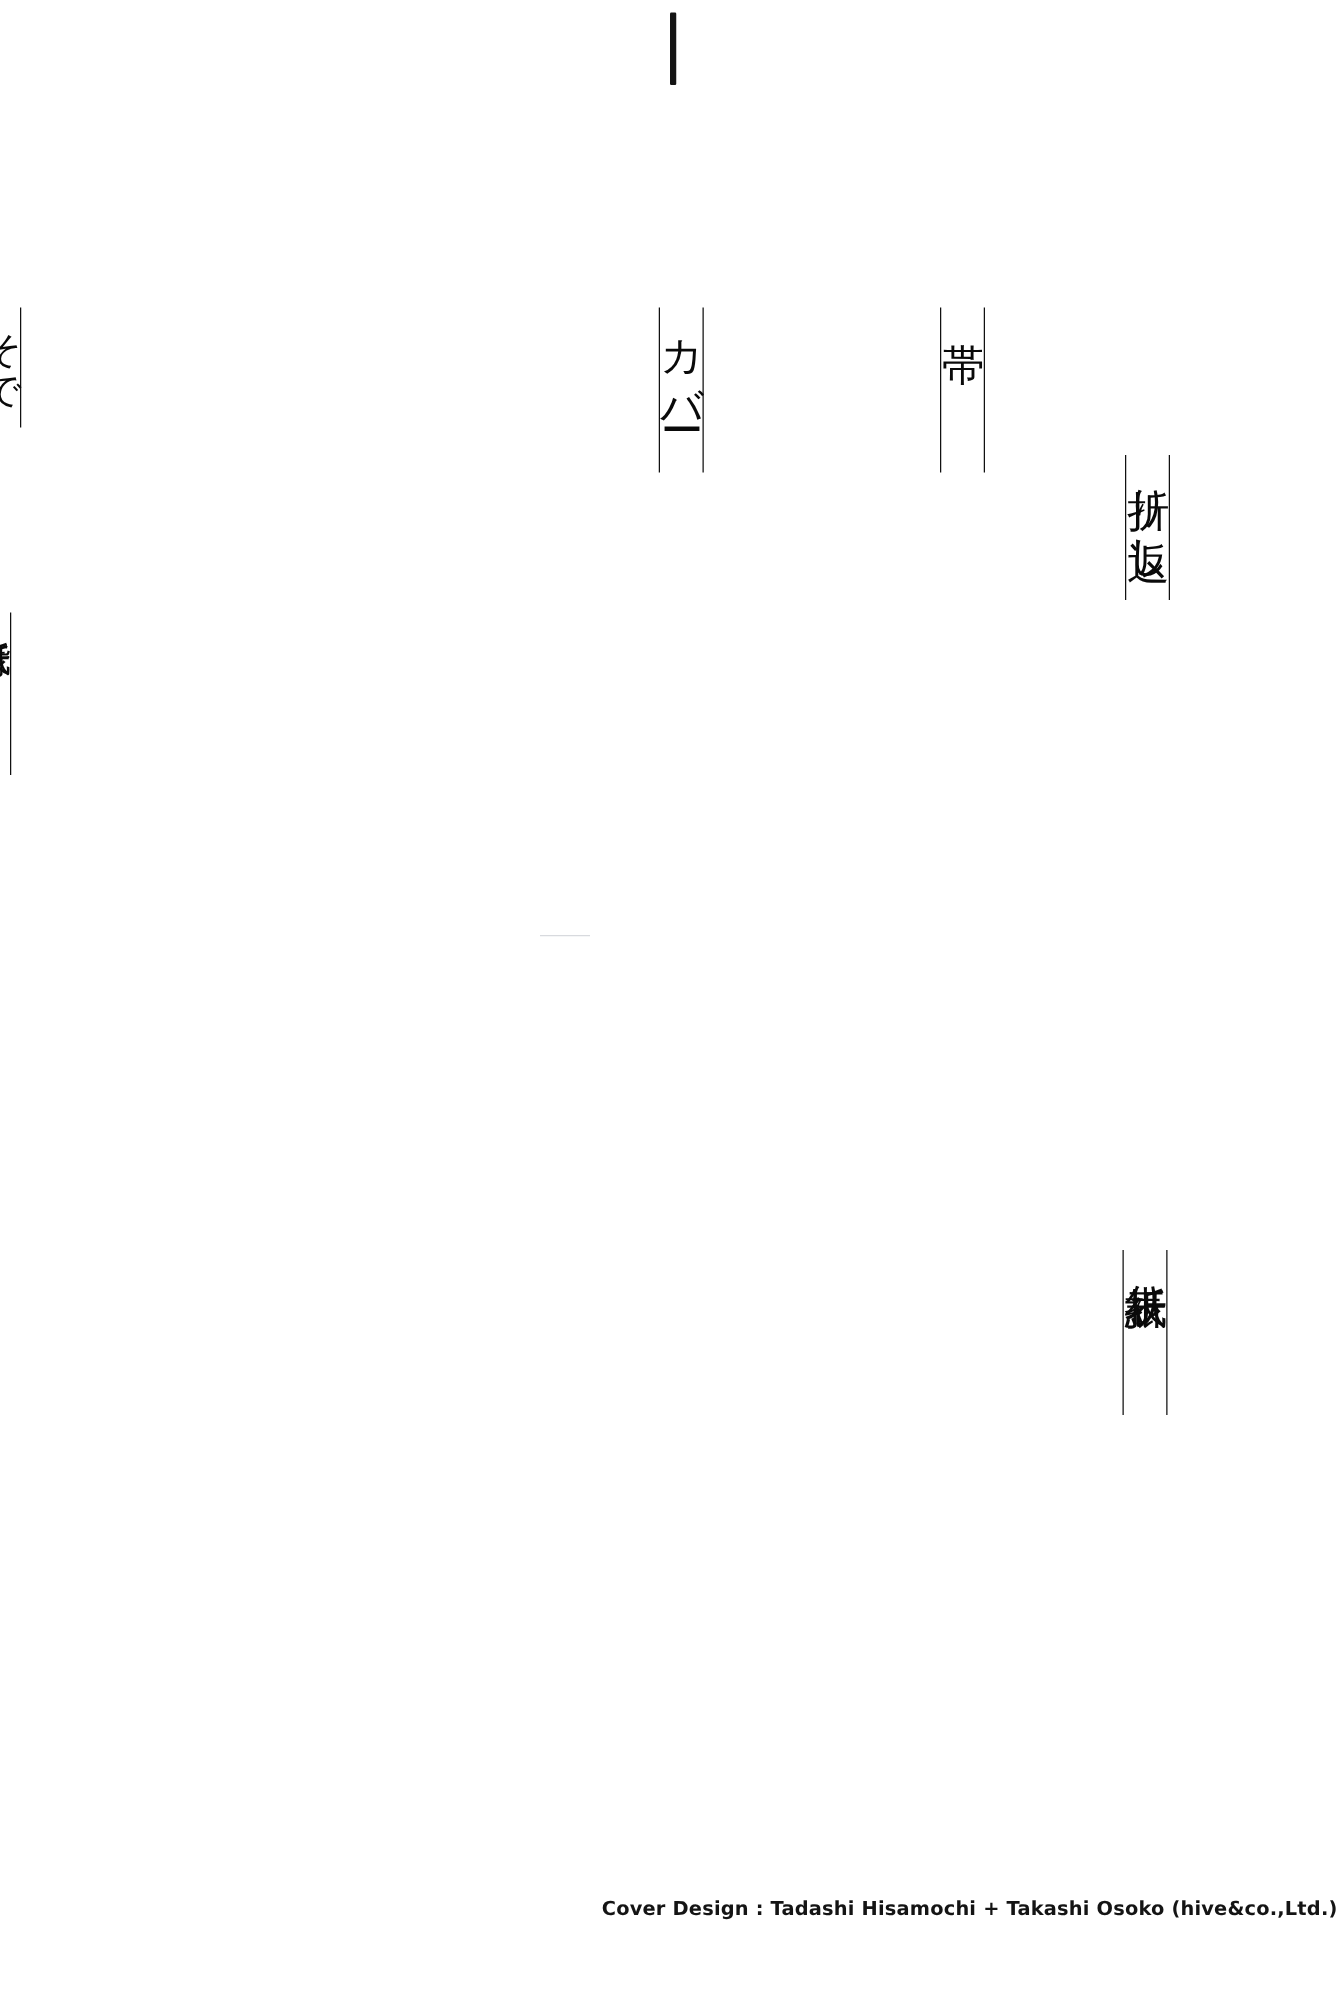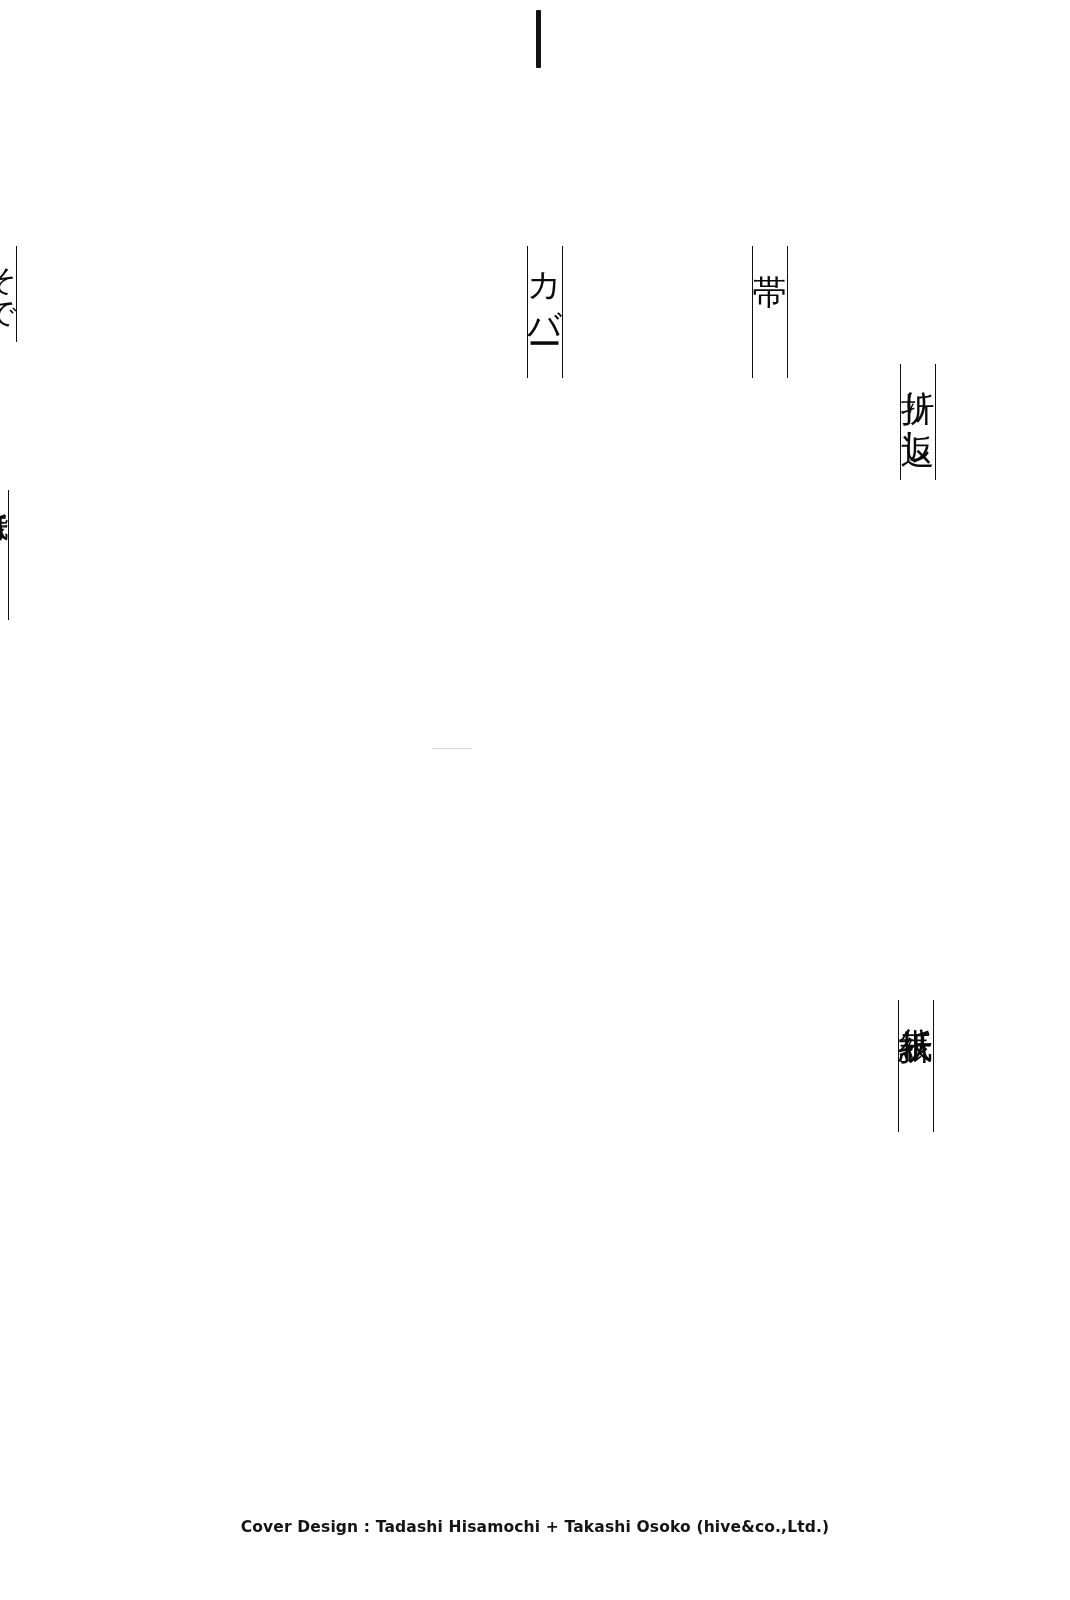--- a/index.html
+++ b/index.html
@@ -74,21 +74,21 @@
 
   #lbl-cover      { left: 527px;  top: 246px;  height: 128px; font-size: 34px; }
   #lbl-obi        { left: 752px;  top: 246px;  height: 128px; font-size: 34px; }
   #lbl-left-top   { left: -14px;  top: 246px;  height: 96px;  font-size: 30px; }
   #lbl-left-mid   { left: -20px;  top: 490px;  height: 130px; font-size: 28px; }
   #lbl-back-fold  { left: 900px;  top: 364px;  height: 112px; font-size: 34px; }
   #lbl-front-fold { left: 898px;  top: 1000px; height: 128px; font-size: 34px; }
 
   #hairline-mid   { left: 432px;  top: 748px;  width: 40px; }
 
-  #credit-line    { top: 1518px; }
+  #credit-line    { top: 1518px; text-align: right; }
 </style>
 </head>
 <body>
 
 <div class="page">
 
   <div class="tick-mark" id="tick"></div>
 
   <div class="vlabel boxed" id="lbl-cover">カバー</div>
 

